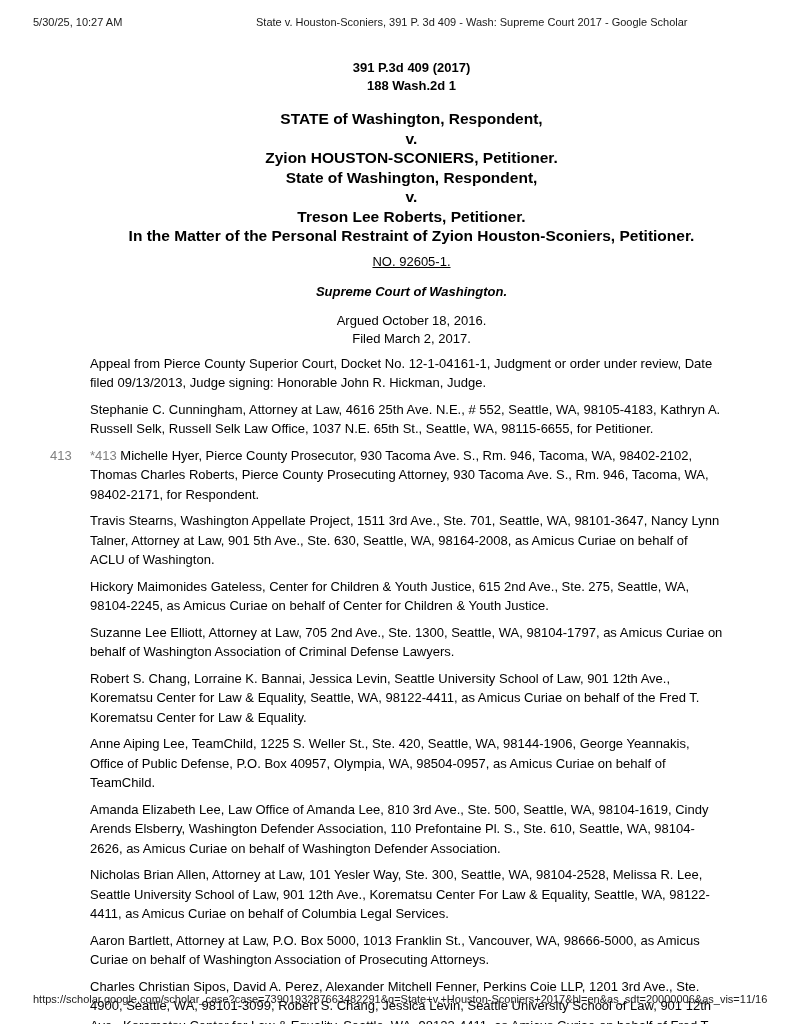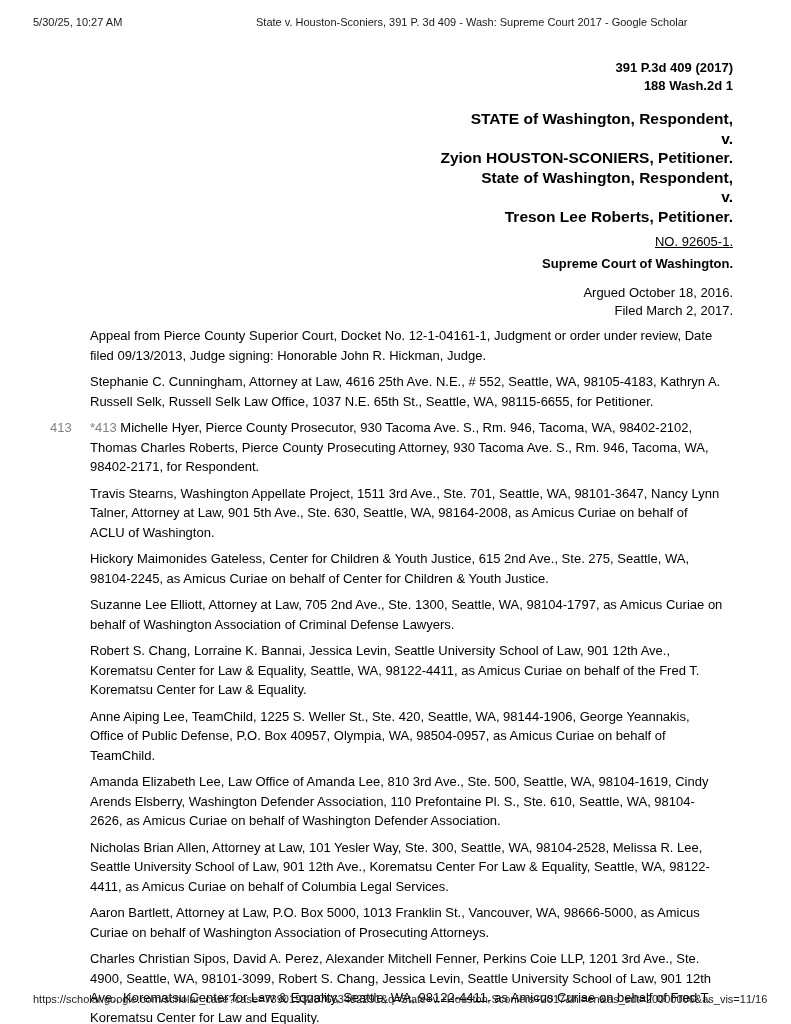--- a/index.html
+++ b/index.html
@@ -26,27 +26,27 @@
     display: flex; justify-content: space-between;
     font-size: 11px; color: #1a1a1a;
   }
   .footer-url { white-space: nowrap; }
   .footer-page { white-space: nowrap; }
 
   
   .content {
     position: absolute; top: 59px; left: 90px; width: 643px;
   }
-  .heading { text-align: right; }
+  .heading { text-align: center; }
   .citation-block { margin-bottom: 14px; }
   .citation-line { font-size: 13px; font-weight: 700; line-height: 18px; }
   .case-title-line { font-size: 15.5px; font-weight: 700; line-height: 19.5px; }
   .docket { margin-top: 7px; font-size: 13px; line-height: 18px; }
   .docket-text { text-decoration: underline; }
-  .court { margin-top: 4px; font-size: 13px; font-weight: 700; line-height: 18px; }
+  .court { margin-top: 12px; font-size: 13px; font-weight: 700; line-height: 18px; font-style: italic; }
   .date-line { font-size: 13px; line-height: 18px; }
   .argued { margin-top: 11px; }
   .paragraphs { margin-top: 6px; }
   .para {
     position: relative;
     font-size: 13px; line-height: 19.5px;
     margin: 0 8px 7px 0;
     text-align: left;
   }
   .margin-num {
@@ -70,20 +70,21 @@
         <div class="citation-line">188 Wash.2d 1</div>
       </div>
 
       <div id="case-title">
           <div class="case-title-line">STATE of Washington, Respondent,</div>
           <div class="case-title-line">v.</div>
           <div class="case-title-line">Zyion HOUSTON-SCONIERS, Petitioner.</div>
           <div class="case-title-line">State of Washington, Respondent,</div>
           <div class="case-title-line">v.</div>
           <div class="case-title-line">Treson Lee Roberts, Petitioner.</div>
+          <div class="case-title-line">In the Matter of the Personal Restraint of Zyion Houston-Sconiers, Petitioner.</div>
         </div>
 
       <div class="docket">
         <span class="docket-text">NO. 92605-1.</span>
       </div>
 
       <div class="court">Supreme Court of Washington.</div>
 
       <div class="date-line argued">Argued October 18, 2016.</div>
       <div class="date-line">Filed March 2, 2017.</div>

